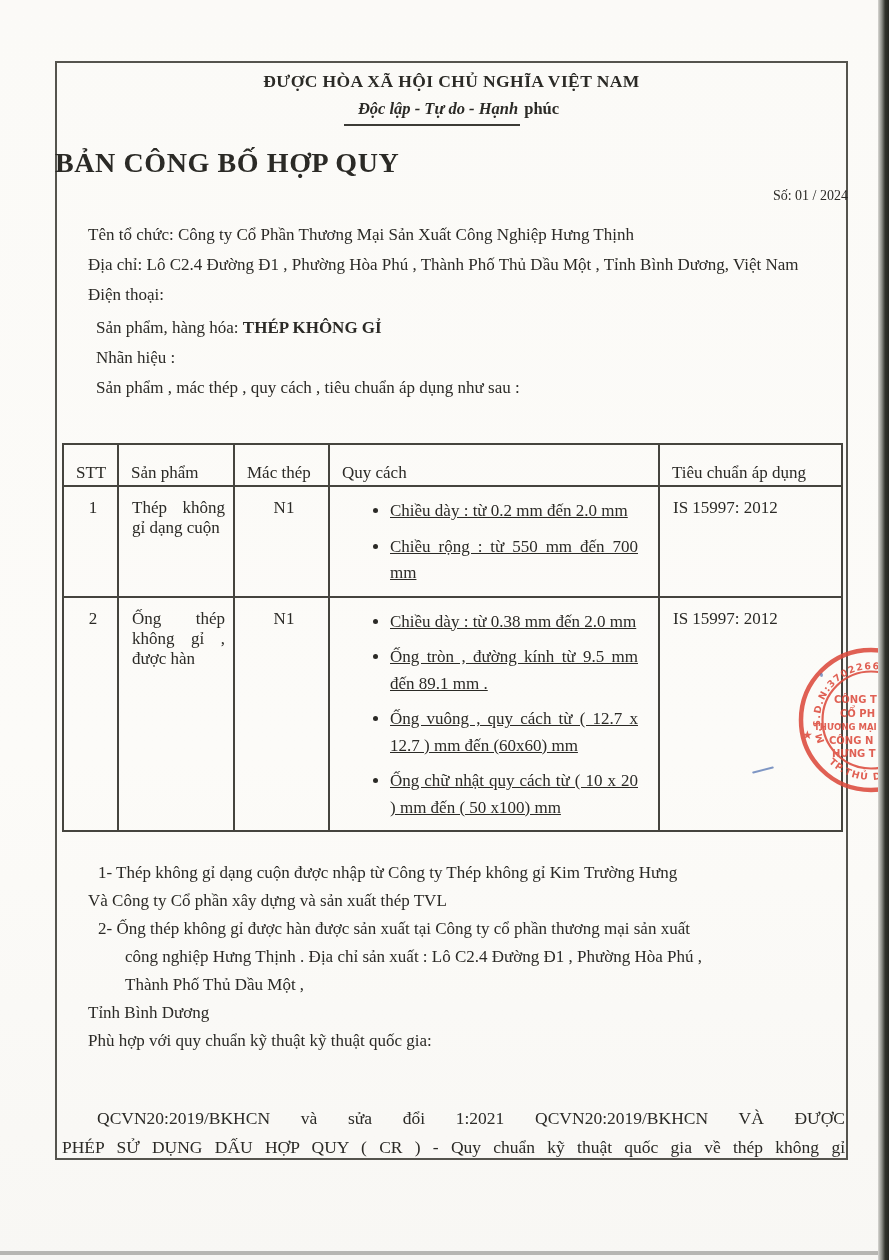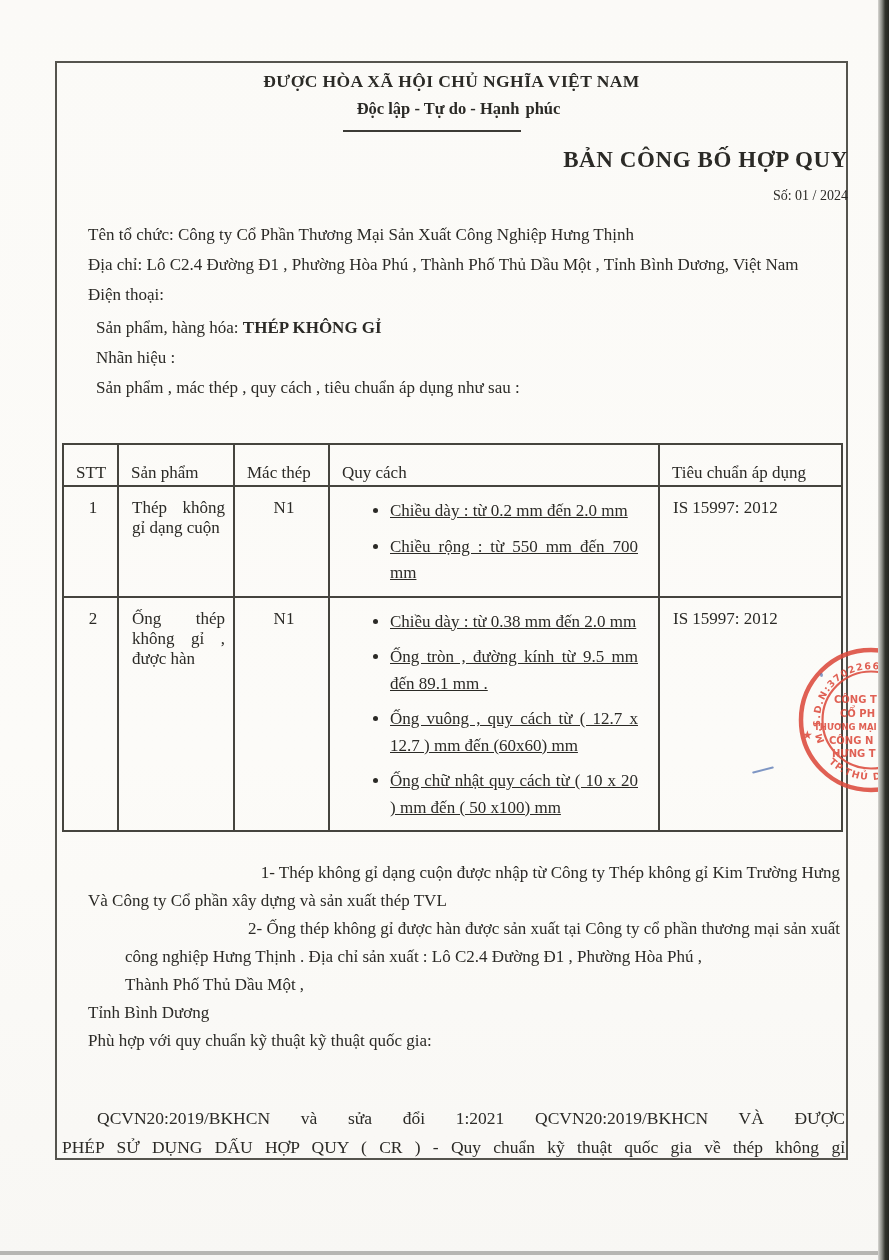--- a/index.html
+++ b/index.html
@@ -7,23 +7,23 @@
   .page{position:relative;width:889px;height:1260px;overflow:hidden;
         background:linear-gradient(180deg,#fbfaf7 0%,#fcfbf8 60%,#f8f7f4 100%);
         font-family:"Liberation Serif","DejaVu Serif",serif;color:#2b2a26;}
   .frame{position:absolute;left:55px;top:61px;width:793px;height:1099px;
          border:2px solid #55544e;box-sizing:border-box;background:transparent;}
   
   .nat1{position:absolute;left:55px;top:71px;width:793px;text-align:center;
         font-weight:bold;font-size:17.5px;letter-spacing:.4px;}
   .nat2{position:absolute;left:55px;top:99px;width:793px;text-align:center;
         font-weight:bold;font-size:16.5px;}
-  .nat2 .u{border-bottom:2px solid #3c3b36;padding:0 2px 12px 14px;}
-  .doc-title{position:absolute;left:55px;top:147px;width:793px;text-align:right;
-        font-weight:bold;font-size:23px;letter-spacing:.6px;}
+  .nat2 .u{border-bottom:2px solid #3c3b36;padding:0 2px 6px 14px;font-style:italic;}
+  .doc-title{position:absolute;left:55px;top:147px;width:793px;text-align:left;
+        font-weight:bold;font-size:28px;letter-spacing:.6px;}
   .doc-num{position:absolute;left:55px;top:188px;width:793px;text-align:right;font-size:14px;}
   
   .info{position:absolute;left:88px;top:220px;width:752px;font-size:17px;line-height:30px;}
   .info .ind{padding-left:8px;}
   .info .gap{margin-top:3px;}
   .bold{font-weight:bold;}
   
   table.spec{position:absolute;left:62px;top:443px;width:779px;border-collapse:collapse;
         table-layout:fixed;font-size:17px;}
   table.spec td,table.spec th{border:2px solid #45443e;font-weight:normal;
@@ -32,21 +32,21 @@
   th.c,td.c{text-align:center;padding-left:0;}
   td.cell{padding:11px 8px 0 13px;}
   td.just{text-align:justify;}
   td.qc{padding:4px 10px 0 0;text-decoration:underline;}
   ul.bullets{margin:0;padding:0 0 0 60px;list-style:disc;}
   ul.bullets li{margin:7px 0 9px 0;padding-right:10px;text-align:justify;line-height:26.5px;}
   tr.r1{height:97px;}
   tr.r2{height:233px;}
   
   .notes{position:absolute;left:88px;top:859px;width:752px;font-size:17px;line-height:28px;}
-  .notes .hang{padding-left:10px;text-align:right;}
+  .notes .hang{padding-left:10px;}
   .notes .cont{padding-left:37px;}
   .conformity{position:absolute;left:62px;top:1104px;width:783px;font-size:17.5px;line-height:29px;}
   .conformity .l1{margin-left:35px;text-align:justify;text-align-last:justify;}
   .conformity .l2{text-align:justify;text-align-last:justify;}
   
   .stamp{position:absolute;left:795px;top:644px;width:152px;height:152px;opacity:.87;z-index:5;}
   .stamp text{fill:#dc4a3c;font-family:"DejaVu Sans","Liberation Sans",sans-serif;font-weight:bold;}
   .stamp .ring{font-size:9.5px;letter-spacing:1.2px;}
   .stamp .ctr{font-size:10px;}
   .stamp .ctr-sm{font-size:8.5px;}

